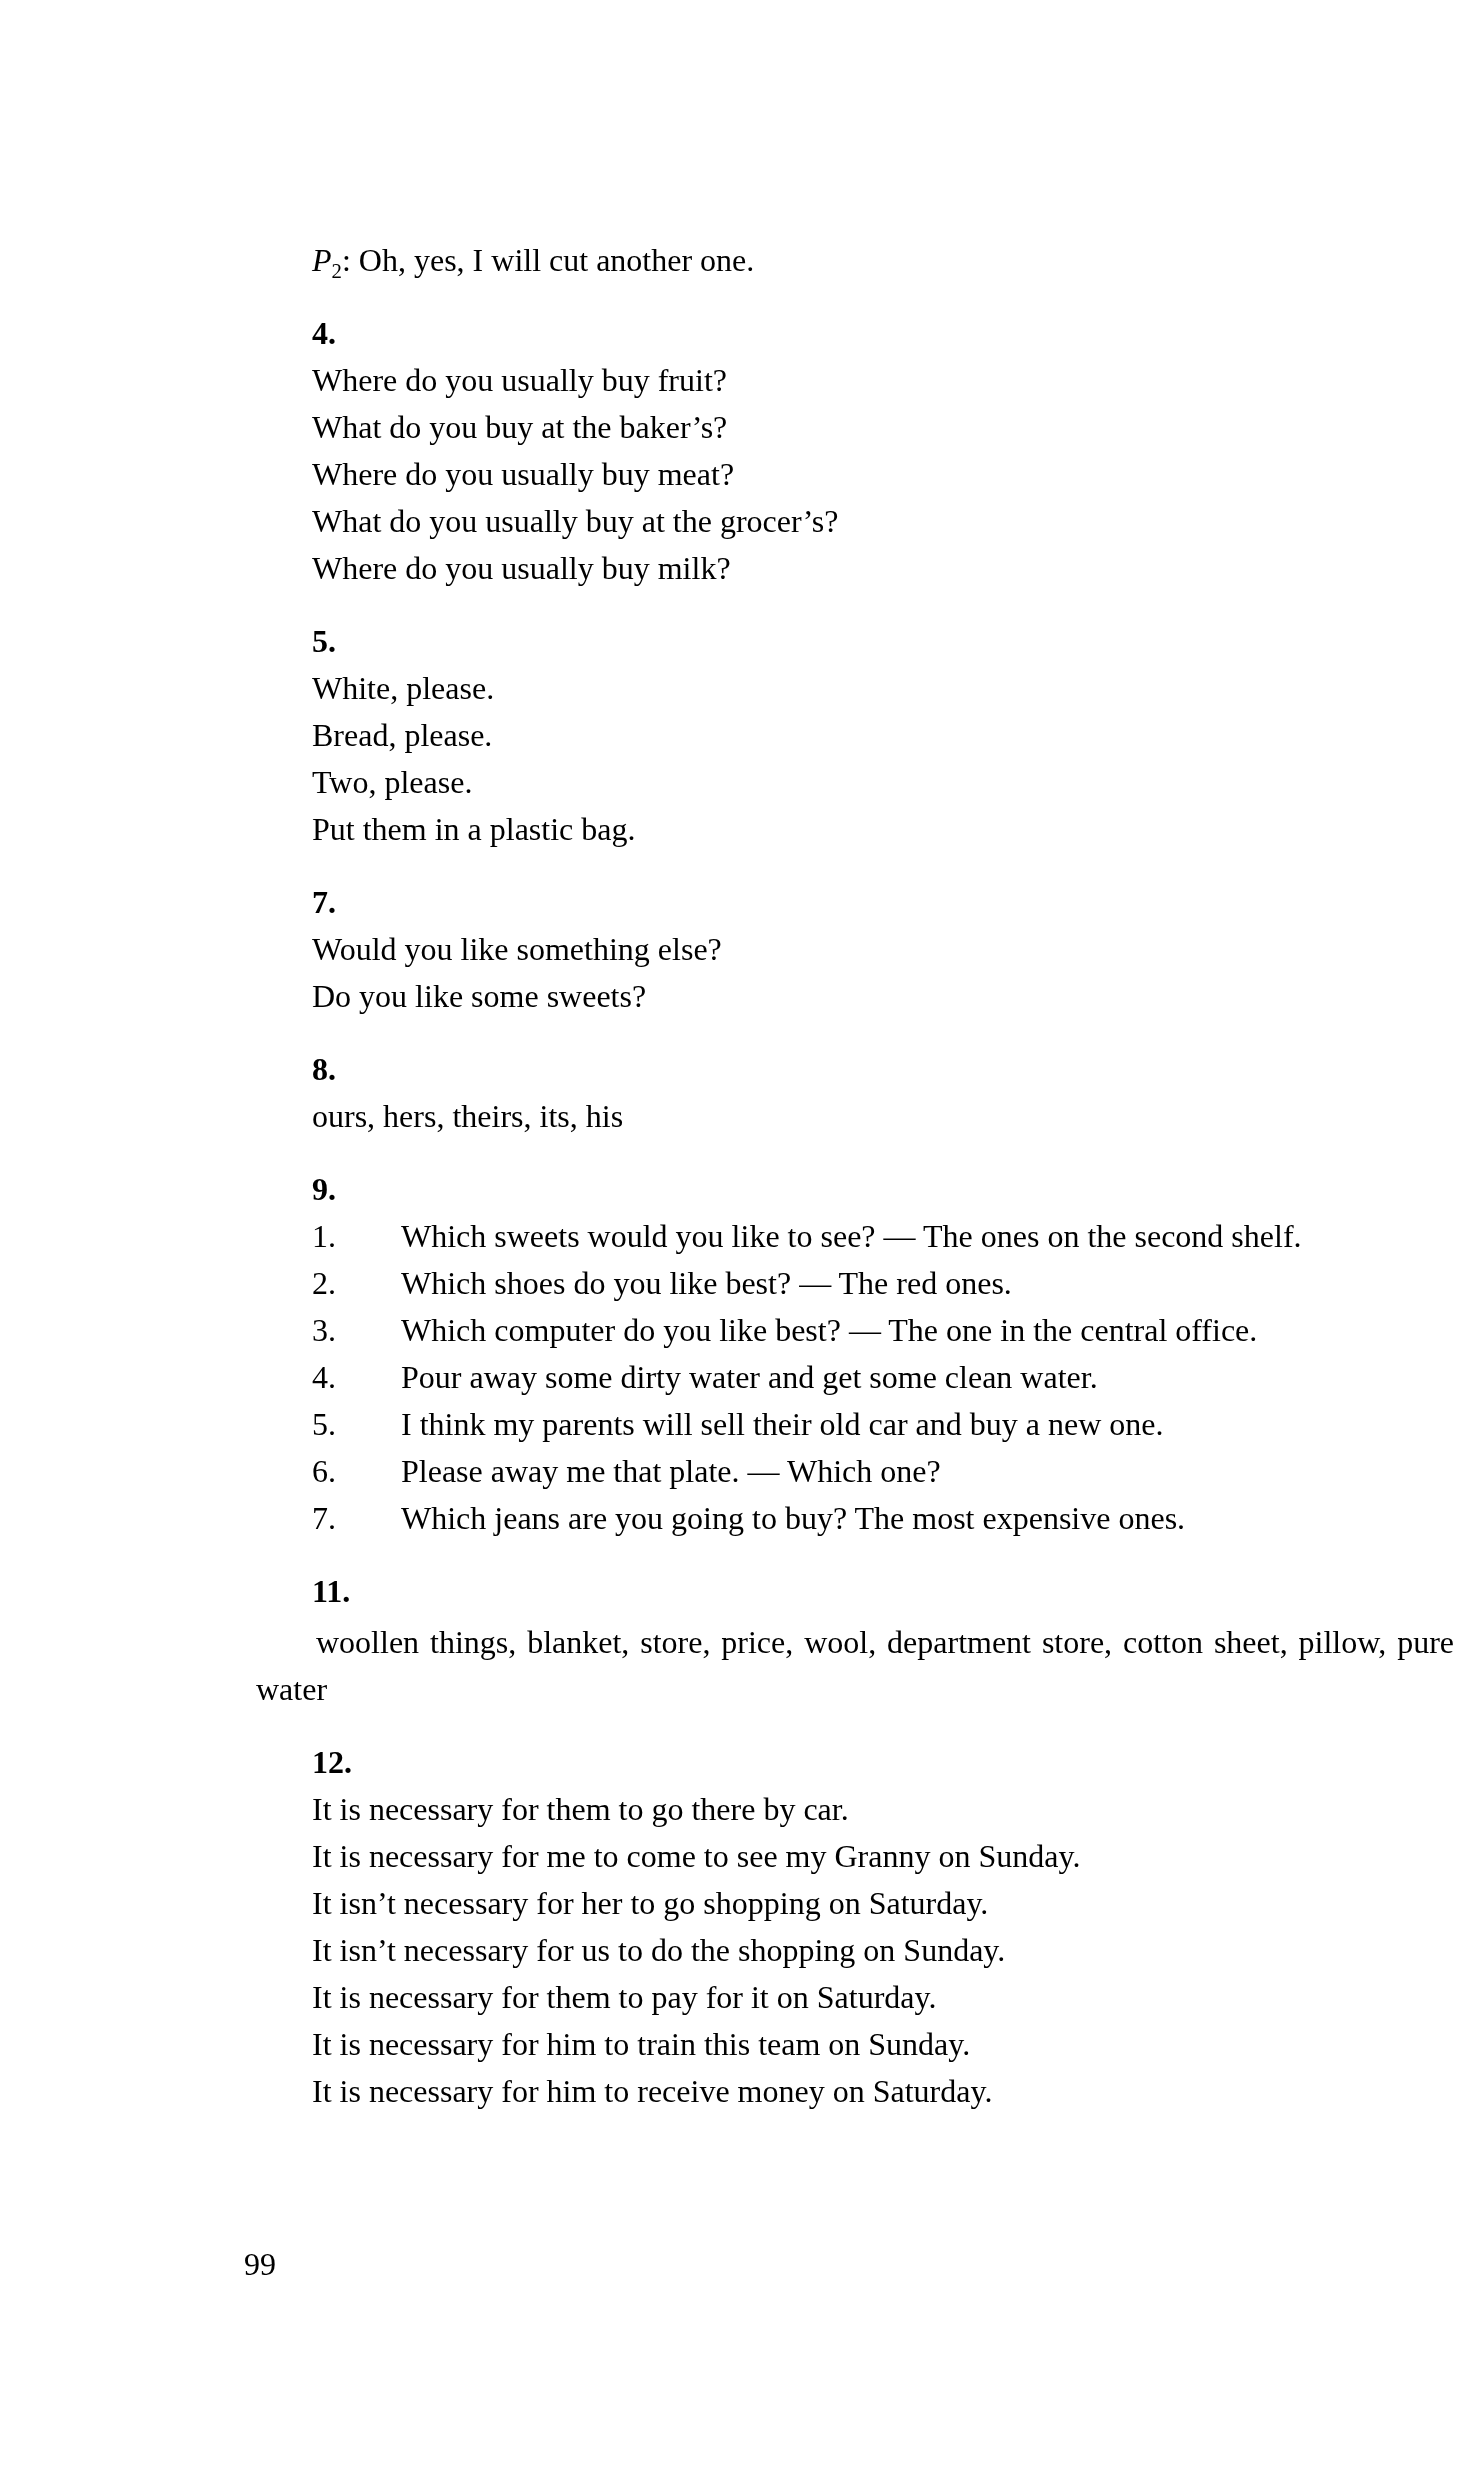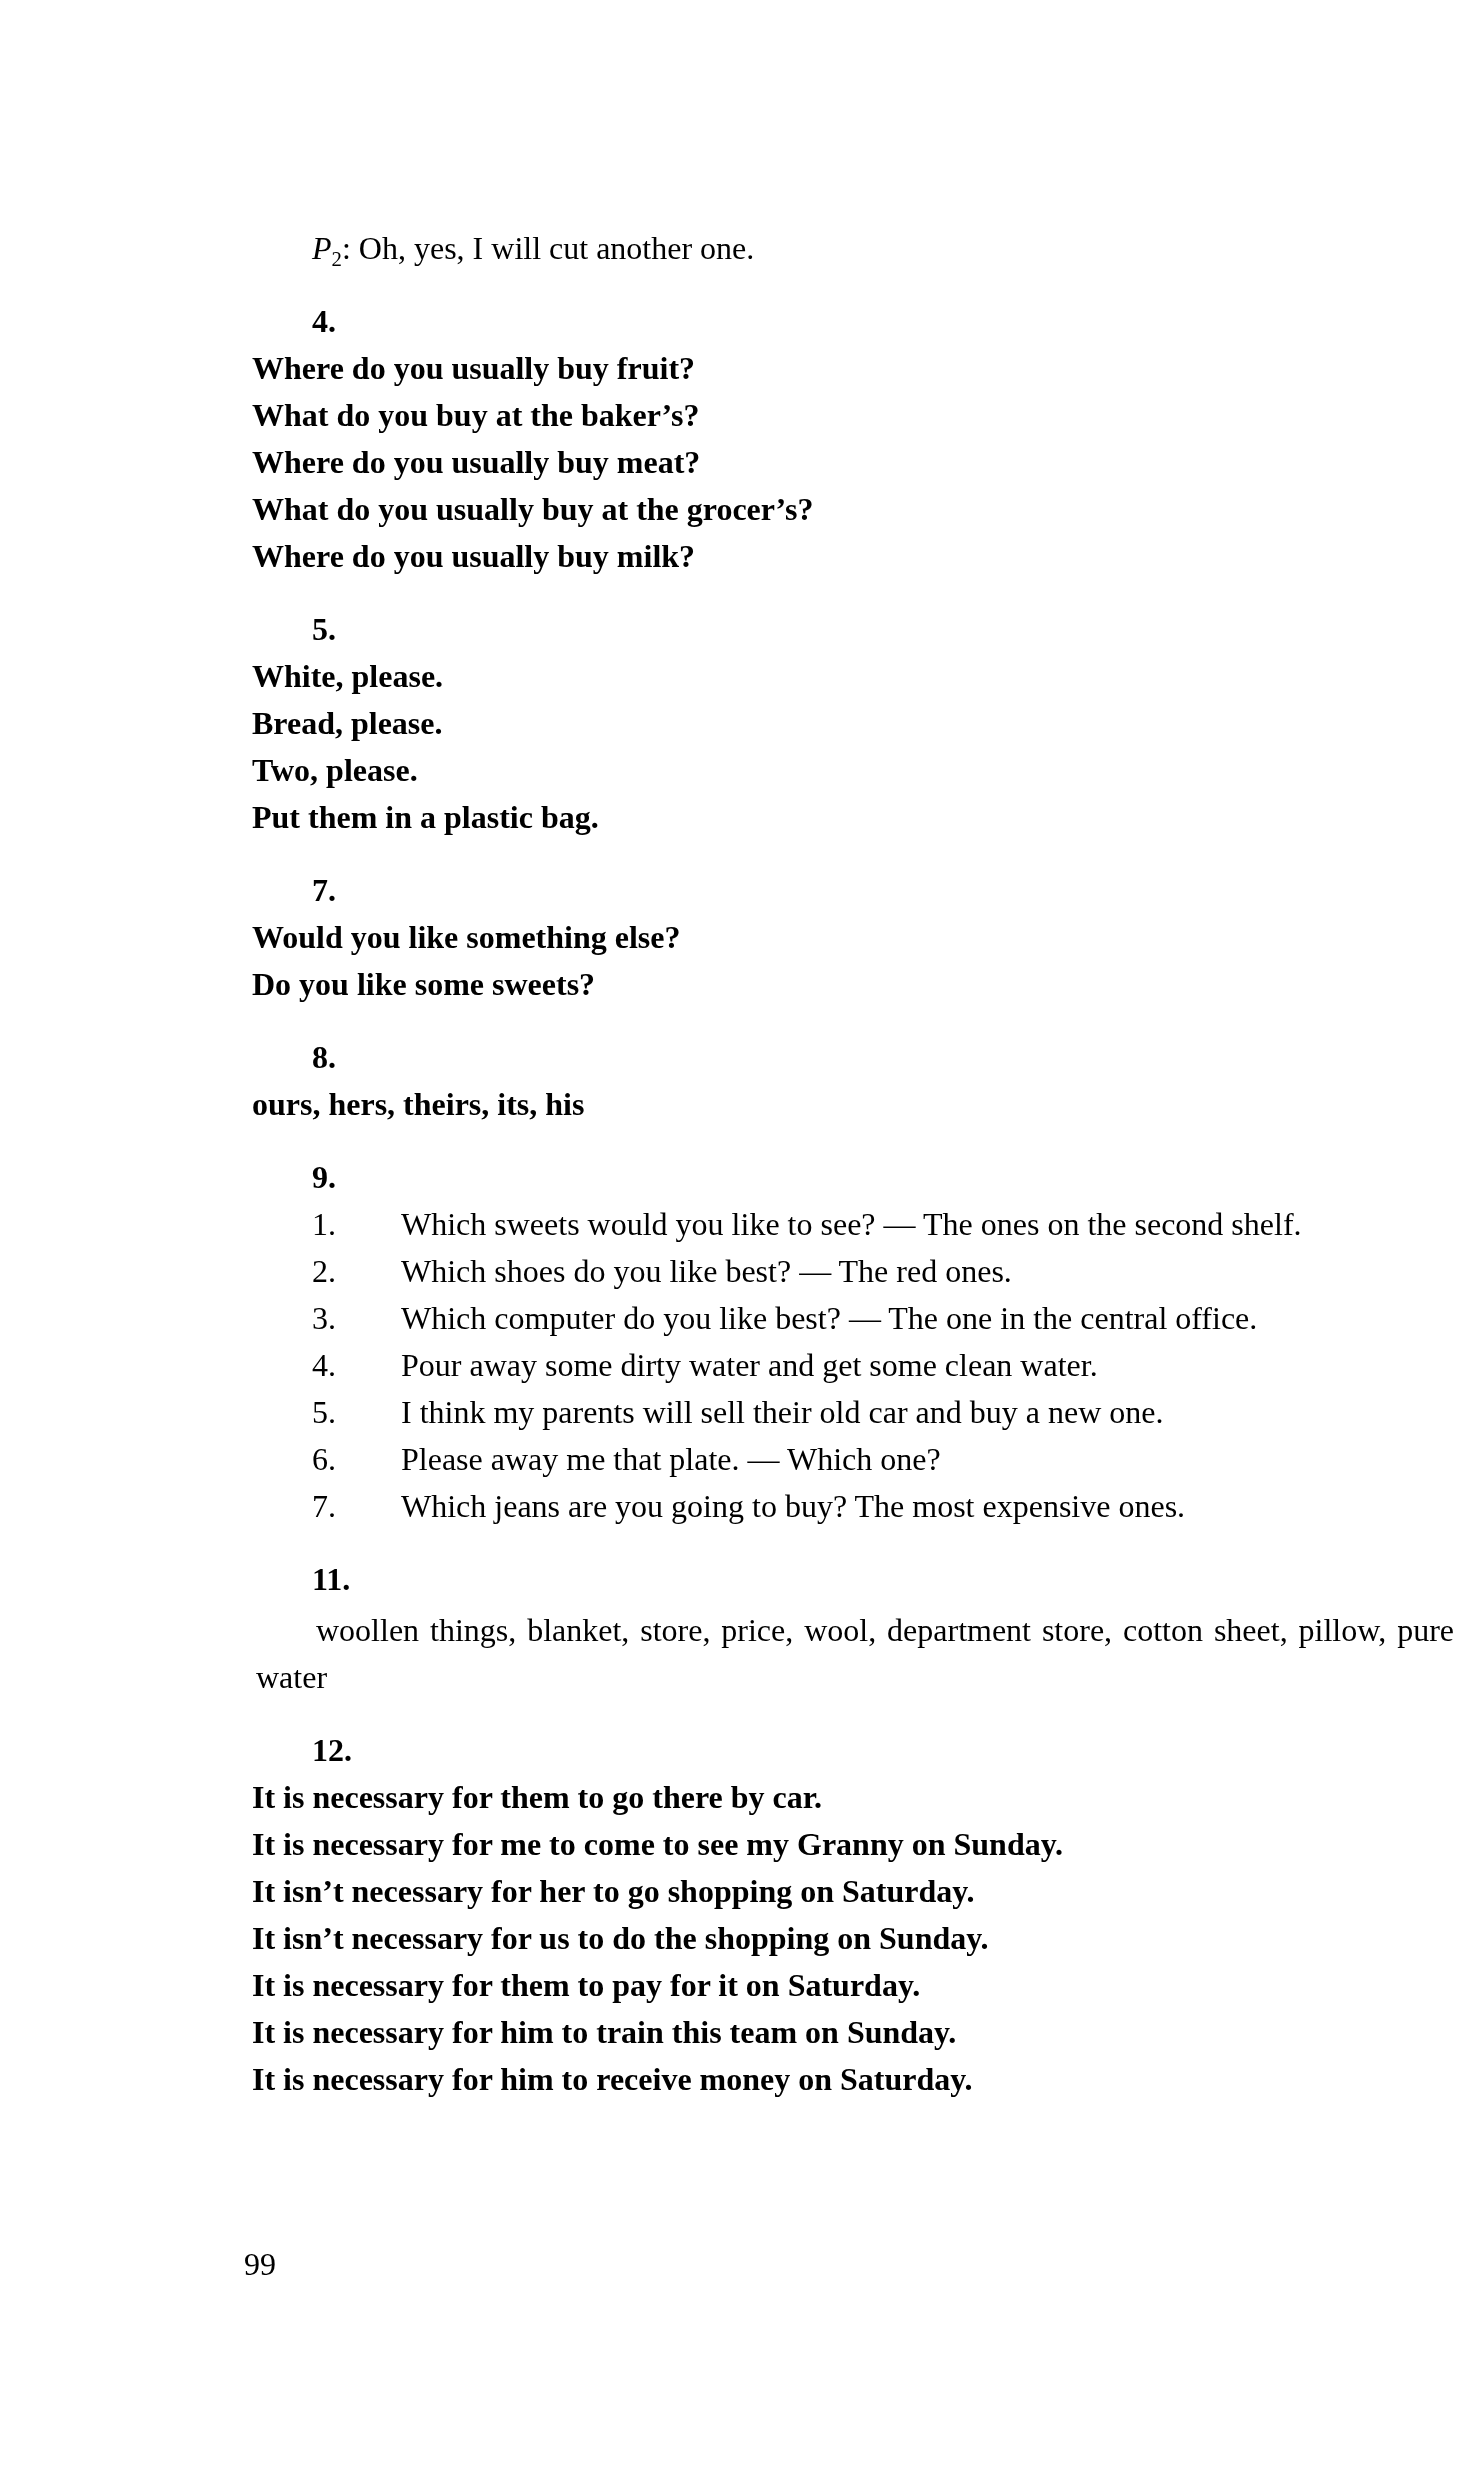--- a/index.html
+++ b/index.html
@@ -18,38 +18,38 @@
     line-height: 47px;
     overflow: hidden;
   }
   .content {
     position: absolute;
     left: 252px;
     top: 221px;
     width: 1206px;
   }
   .para {
-    margin: 4px;
+    margin: 16px;
   }
   .dialogue {
     margin-left: 60px;
   }
   .speaker i {
     font-style: italic;
   }
   sub {
     font-size: 0.65em;
     line-height: 0;
   }
   .heading {
     margin: 26px 0 0 60px;
     font-weight: bold;
   }
   .lines {
-    font-weight: bold;
+    margin-left: 60px;
   }
   .line {
     margin: 0;
   }
   .items {
     margin-left: 60px;
   }
   .num-item {
     position: relative;
     padding-left: 89px;

